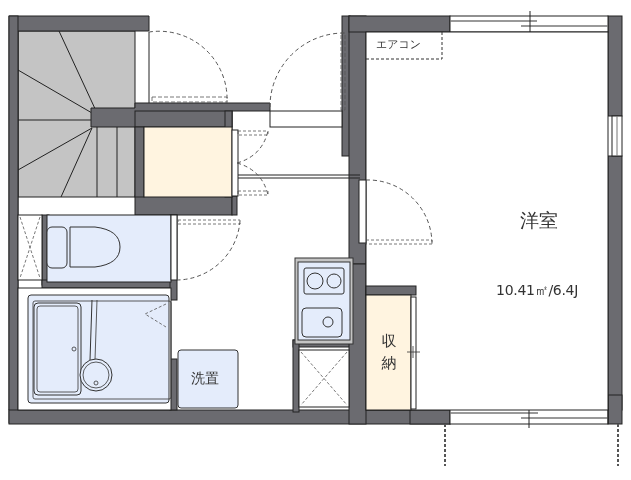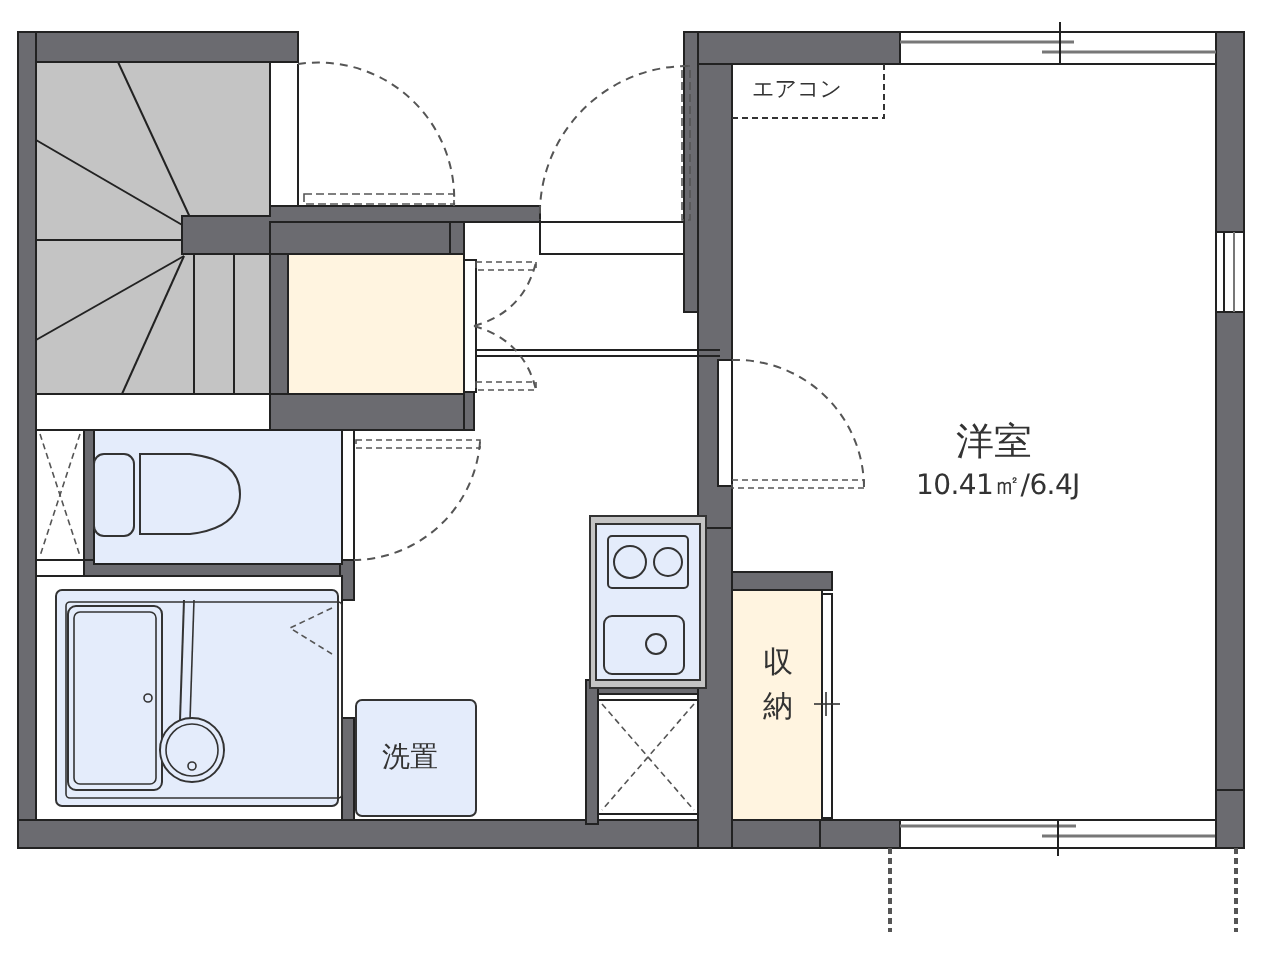--- a/index.html
+++ b/index.html
@@ -1,20 +1,20 @@
 <!DOCTYPE html>
 <html><head>
   <meta charset="utf-8">
   <style>
     html, body { margin: 0; padding: 0; background: #ffffff; }
     body { width: 631px; height: 480px; overflow: hidden; position: relative; font-family: "DejaVu Sans", sans-serif; }
     svg { position: absolute; left: 0; top: 0; }
     .label { position: absolute; color: #333333; font-family: "DejaVu Sans", sans-serif; white-space: nowrap; }
-    .room-name { font-size: 19px; text-align: left; }
-    .room-area { font-size: 14px; text-align: left; letter-spacing: -0.3px; }
+    .room-name { font-size: 19px; text-align: right; }
+    .room-area { font-size: 14px; text-align: right; letter-spacing: -0.3px; margin-top: 48px; }
     .aircon { font-size: 11px; }
     .washer-label { font-size: 14px; }
     .storage-label { font-size: 15px; line-height: 22px; text-align: center; width: 20px; white-space: normal; }
   </style>
 </head>
 <body>
 
 <svg width="631" height="480" viewBox="0 0 631 480" xmlns="http://www.w3.org/2000/svg">
 
   <g>
@@ -175,13 +175,13 @@
     <rect x="411" y="297" width="5" height="112" fill="#fff" stroke="#222" stroke-width="1"></rect>
     <line x1="407" y1="352" x2="420" y2="352" stroke="#333" stroke-width="0.8"></line>
     <line x1="413" y1="346" x2="413" y2="358" stroke="#333" stroke-width="0.8"></line>
   </g>
 </svg>
 
 <div class="label room-name" style="left:478px; top:208px; width:80px;">洋室</div>
 <div class="label room-area" style="left:458px; top:234px; width:120px;">10.41㎡/6.4J</div>
 <div class="label aircon" style="left:376px; top:37px;">エアコン</div>
 <div class="label washer-label" style="left:191px; top:370px;text-align:center;">洗置</div>
-<div class="label storage-label" style="left:379px; top:320px;">収納</div>
+<div class="label storage-label" style="left:379px; top:330px;">収納</div>
 
 </body></html>

